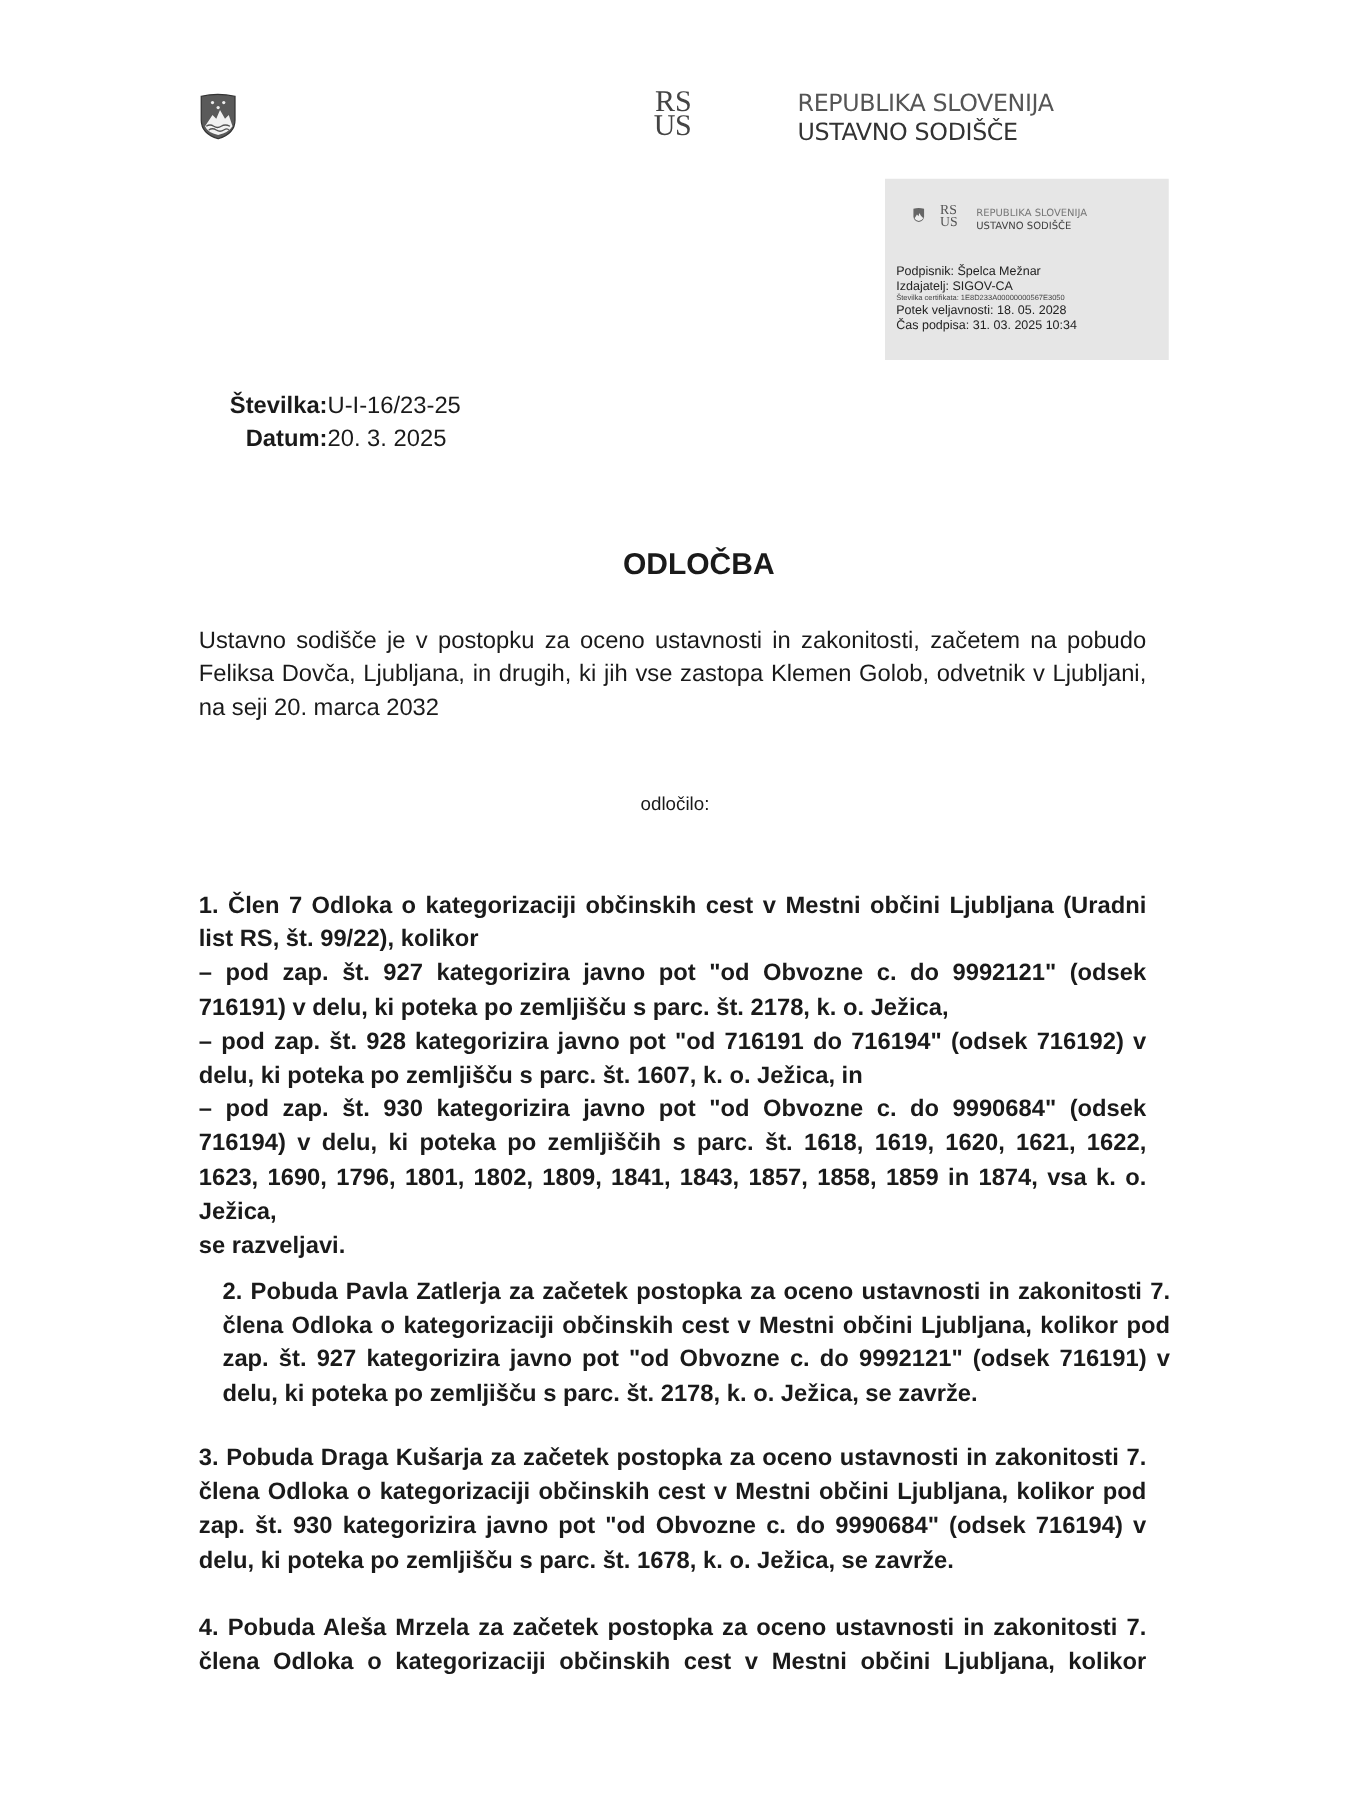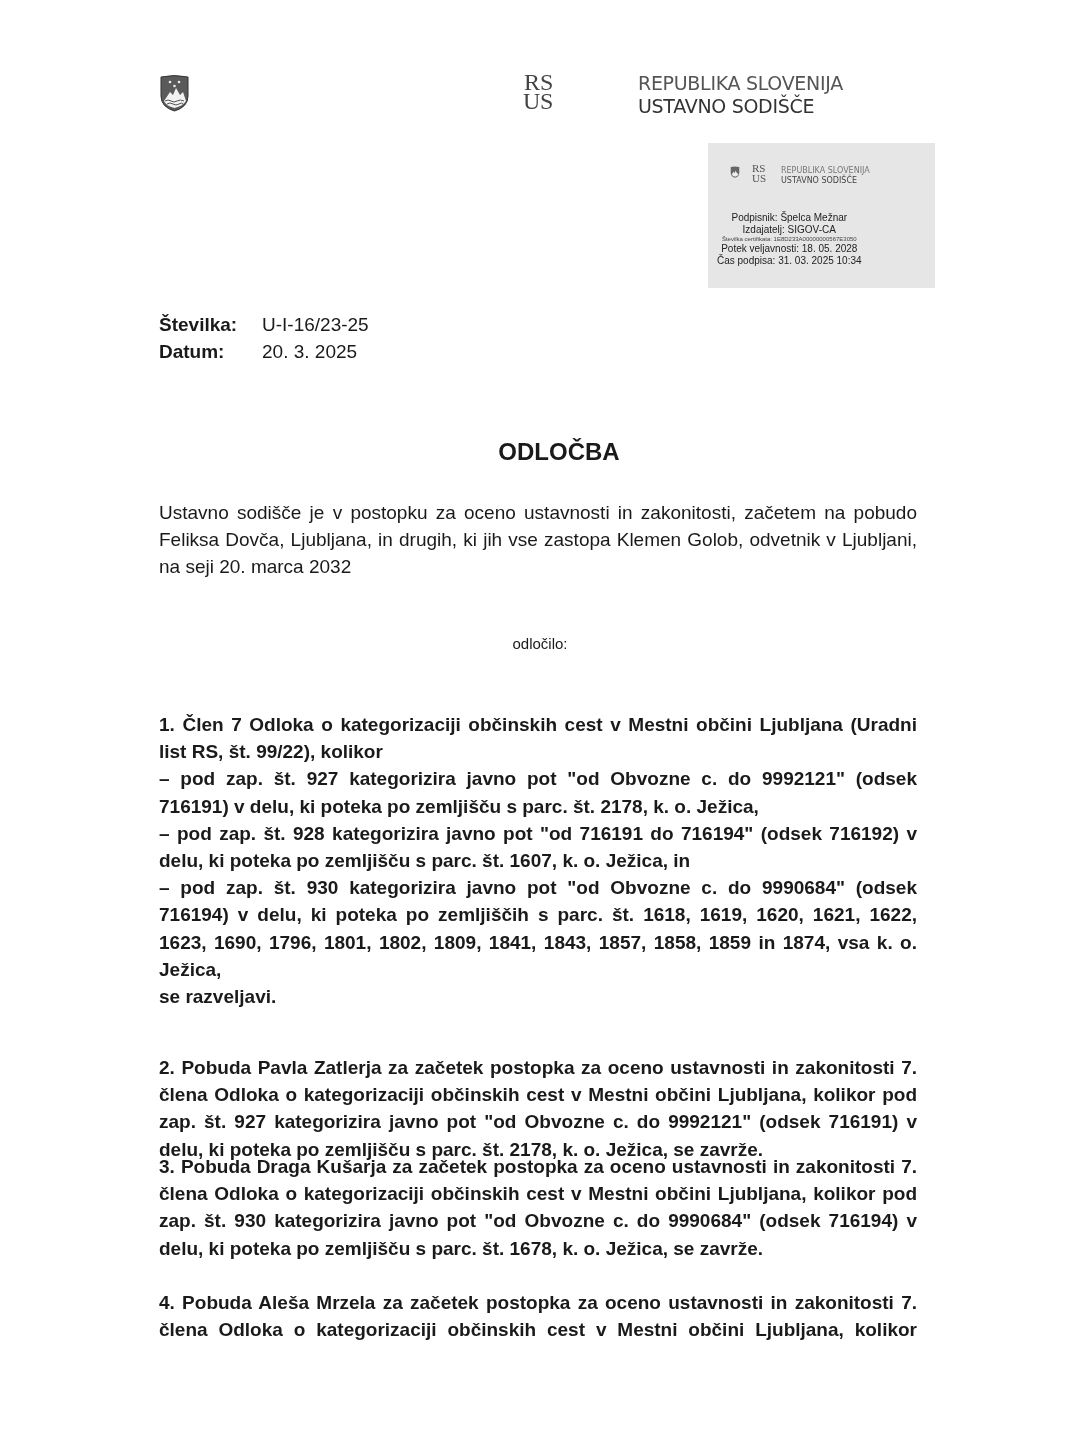--- a/index.html
+++ b/index.html
@@ -13,39 +13,39 @@
   .rsus-logo .s2 { position: absolute; left: 17px; top: 17px; font-size: 24px; line-height: 24px; }
 
   .org { position: absolute; left: 638px; top: 72px; color: #555; font-family: "DejaVu Sans", sans-serif; font-size: 19px; line-height: 23px; letter-spacing: -0.3px; }
   .org .l2 { color: #333; }
 
   .sigbox { position: absolute; left: 708px; top: 143px; width: 227px; height: 145px; background: #e6e6e6; }
   .sigbox .mini-coat { position: absolute; left: 22px; top: 23px; width: 10px; height: 12px; }
   .sigbox .mini-rsus { position: absolute; left: 44px; top: 20px; width: 18px; height: 22px; font-family: "Liberation Serif", serif; color: #555; font-size: 11px; line-height: 10px; }
   .sigbox .mini-org { position: absolute; left: 73px; top: 23px; font-family: "DejaVu Sans", sans-serif; font-size: 8px; line-height: 10px; color: #777; }
   .sigbox .mini-org .l2 { color: #444; }
-  .sigbox .lines { position: absolute; left: 9px; top: 69px; font-family: "Liberation Sans", sans-serif; color: #222; text-align: center; }
+  .sigbox .lines { position: absolute; left: 9px; top: 69px; font-family: "Liberation Sans", sans-serif; color: #222; }
   .sigbox .lines div { font-size: 10px; line-height: 11.5px; white-space: nowrap; }
   .sigbox .lines .cert { font-size: 6px; line-height: 8px; color: #444; }
 
   .meta { position: absolute; left: 159px; top: 311px; font-size: 19px; line-height: 27px; }
-  .meta .row { display: flex; }
+  .meta .row { display: flex; text-align: right; }
   .meta .lbl { width: 103px; font-weight: bold; }
 
   .title { position: absolute; left: 0; width: 1080px; top: 437px; text-align: center; font-weight: bold; font-size: 24px; line-height: 30px; padding-left: 20px; }
   .title span { position: relative; left: -1px; }
 
   .body-text { position: absolute; left: 159px; width: 758px; font-size: 19px; line-height: 27.2px; text-align: justify; }
   .intro { top: 499px; }
   .decided { position: absolute; left: 0; width: 1080px; top: 630px; text-align: center; font-size: 15px; line-height: 27px; }
   .item { font-weight: bold; text-align: justify; }
   .item .ln { display: block; }
   .just { text-align-last: justify; }
   .p1 { top: 690px; margin-top: 21px; }
-  .p2 { top: 1054px; }
+  .p2 { top: 1020px; margin-left: 19px; }
   .p3 { top: 1153px; }
   .p4 { top: 1289px; }
 </style>
 </head>
 <body>
 
 <svg class="coat" viewBox="0 0 31 38">
   <path d="M2 3 Q15 0 29 3 L29 22 Q29 33 15.5 37 Q2 33 2 22 Z" fill="#5a5a5a" stroke="#333" stroke-width="1"></path>
   <path d="M5 27 L11 18 L14 21 L17 14 L21 21 L24 18 L27 27 Q24 32 15.5 34 Q7 32 5 27 Z" fill="#f2f2f2"></path>
   <path d="M6 27 Q9 25 12 27 Q15 29 18 27 Q21 25 25 27" fill="none" stroke="#555" stroke-width="1"></path>

